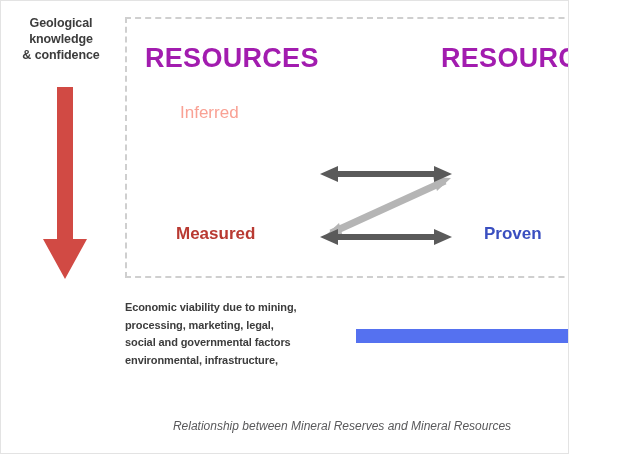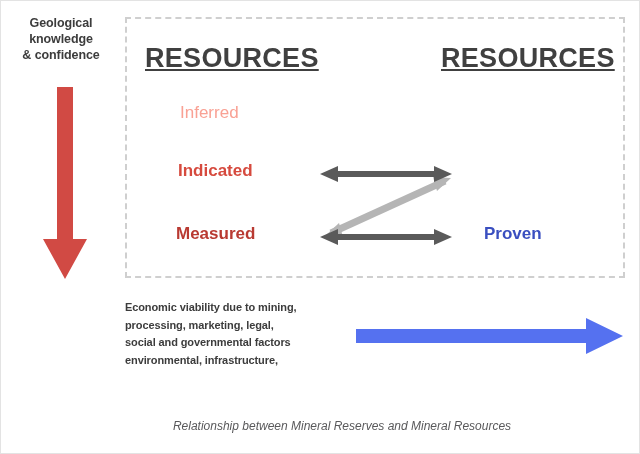--- a/index.html
+++ b/index.html
@@ -5,21 +5,21 @@
   html, body {
     margin: 0;
     padding: 0;
     background: #ffffff;
   }
   body {
     font-family: "Liberation Sans", sans-serif;
   }
   #page {
     position: relative;
-    width: 640px;
+    width: 569px;
     height: 454px;
     background: #ffffff;
     border: 1px solid #e3e3e3;
     box-sizing: border-box;
     overflow: hidden;
   }
 
   
   .geo-label {
     position: absolute;
@@ -51,24 +51,23 @@
     height: 261px;
     border: 2px dashed #cfcfcf;
     box-sizing: border-box;
   }
 
   
   .hdr {
     position: absolute;
     font-size: 27px;
     font-weight: 800;
-    color: #404040;
+    color: #a21caf;
     letter-spacing: 0.3px;
     white-space: nowrap;
-    text-decoration: underline;
   }
   .hdr-resources { left: 144px; top: 42px; }
   .hdr-reserves  { left: 440px; top: 42px; }
 
   
   .cat {
     position: absolute;
     font-size: 17px;
     white-space: nowrap;
     line-height: 1;
@@ -128,21 +127,20 @@
   <svg class="red-arrow" width="56" height="196" viewBox="0 0 56 196">
     <polygon points="20,0 36,0 36,152 50,152 28,192 6,152 20,152" fill="#d14a44"></polygon>
   </svg>
 
   <div class="dashed-box"></div>
 
   <div class="hdr hdr-resources">RESOURCES</div>
   <div class="hdr hdr-reserves">RESOURCES</div>
 
   <div class="cat cat-inferred">Inferred</div>
-  <div class="cat cat-indicated">Indicated</div>
   <div class="cat cat-measured">Measured</div>
 
   <div class="cat cat-proven">Proven</div>
 
   <svg class="arrow-layer" viewBox="0 0 640 454">
 
     <g>
       <line x1="330" y1="232" x2="444" y2="180" stroke="#b5b5b5" stroke-width="7"></line>
       <polygon points="450,177 432,176 436,190" fill="#b5b5b5"></polygon>
       <polygon points="324,235 342,236 338,222" fill="#b5b5b5"></polygon>

